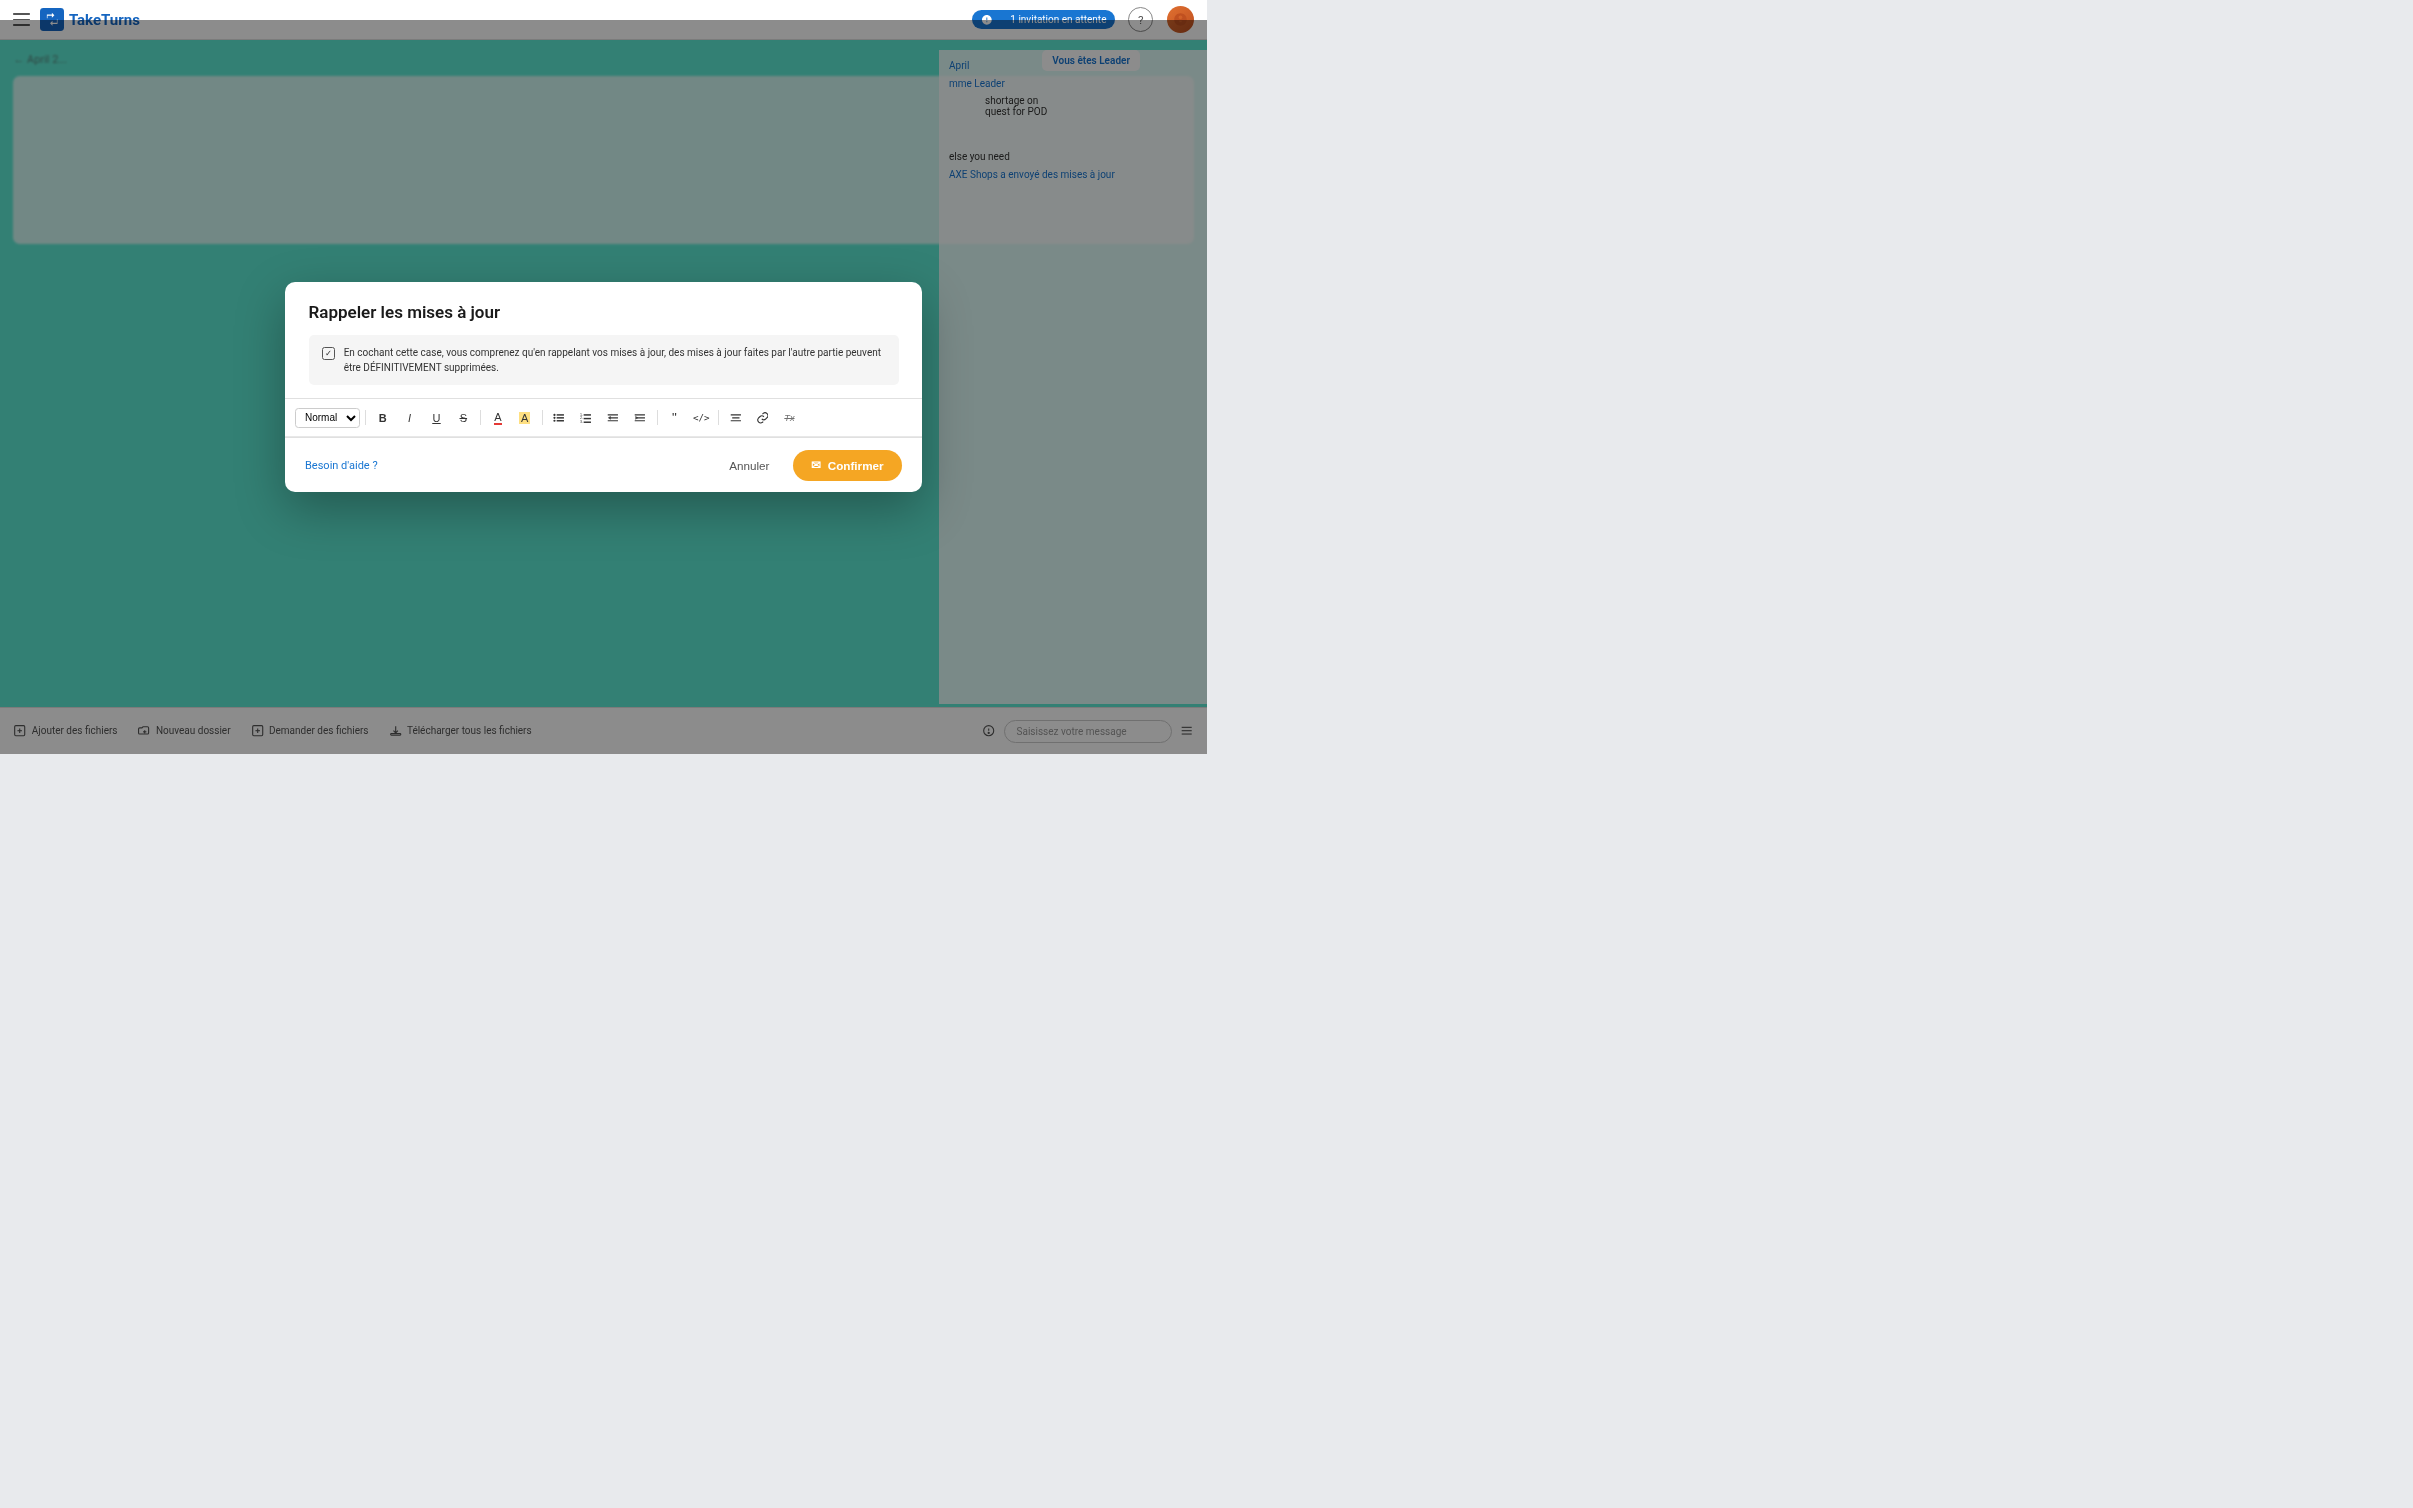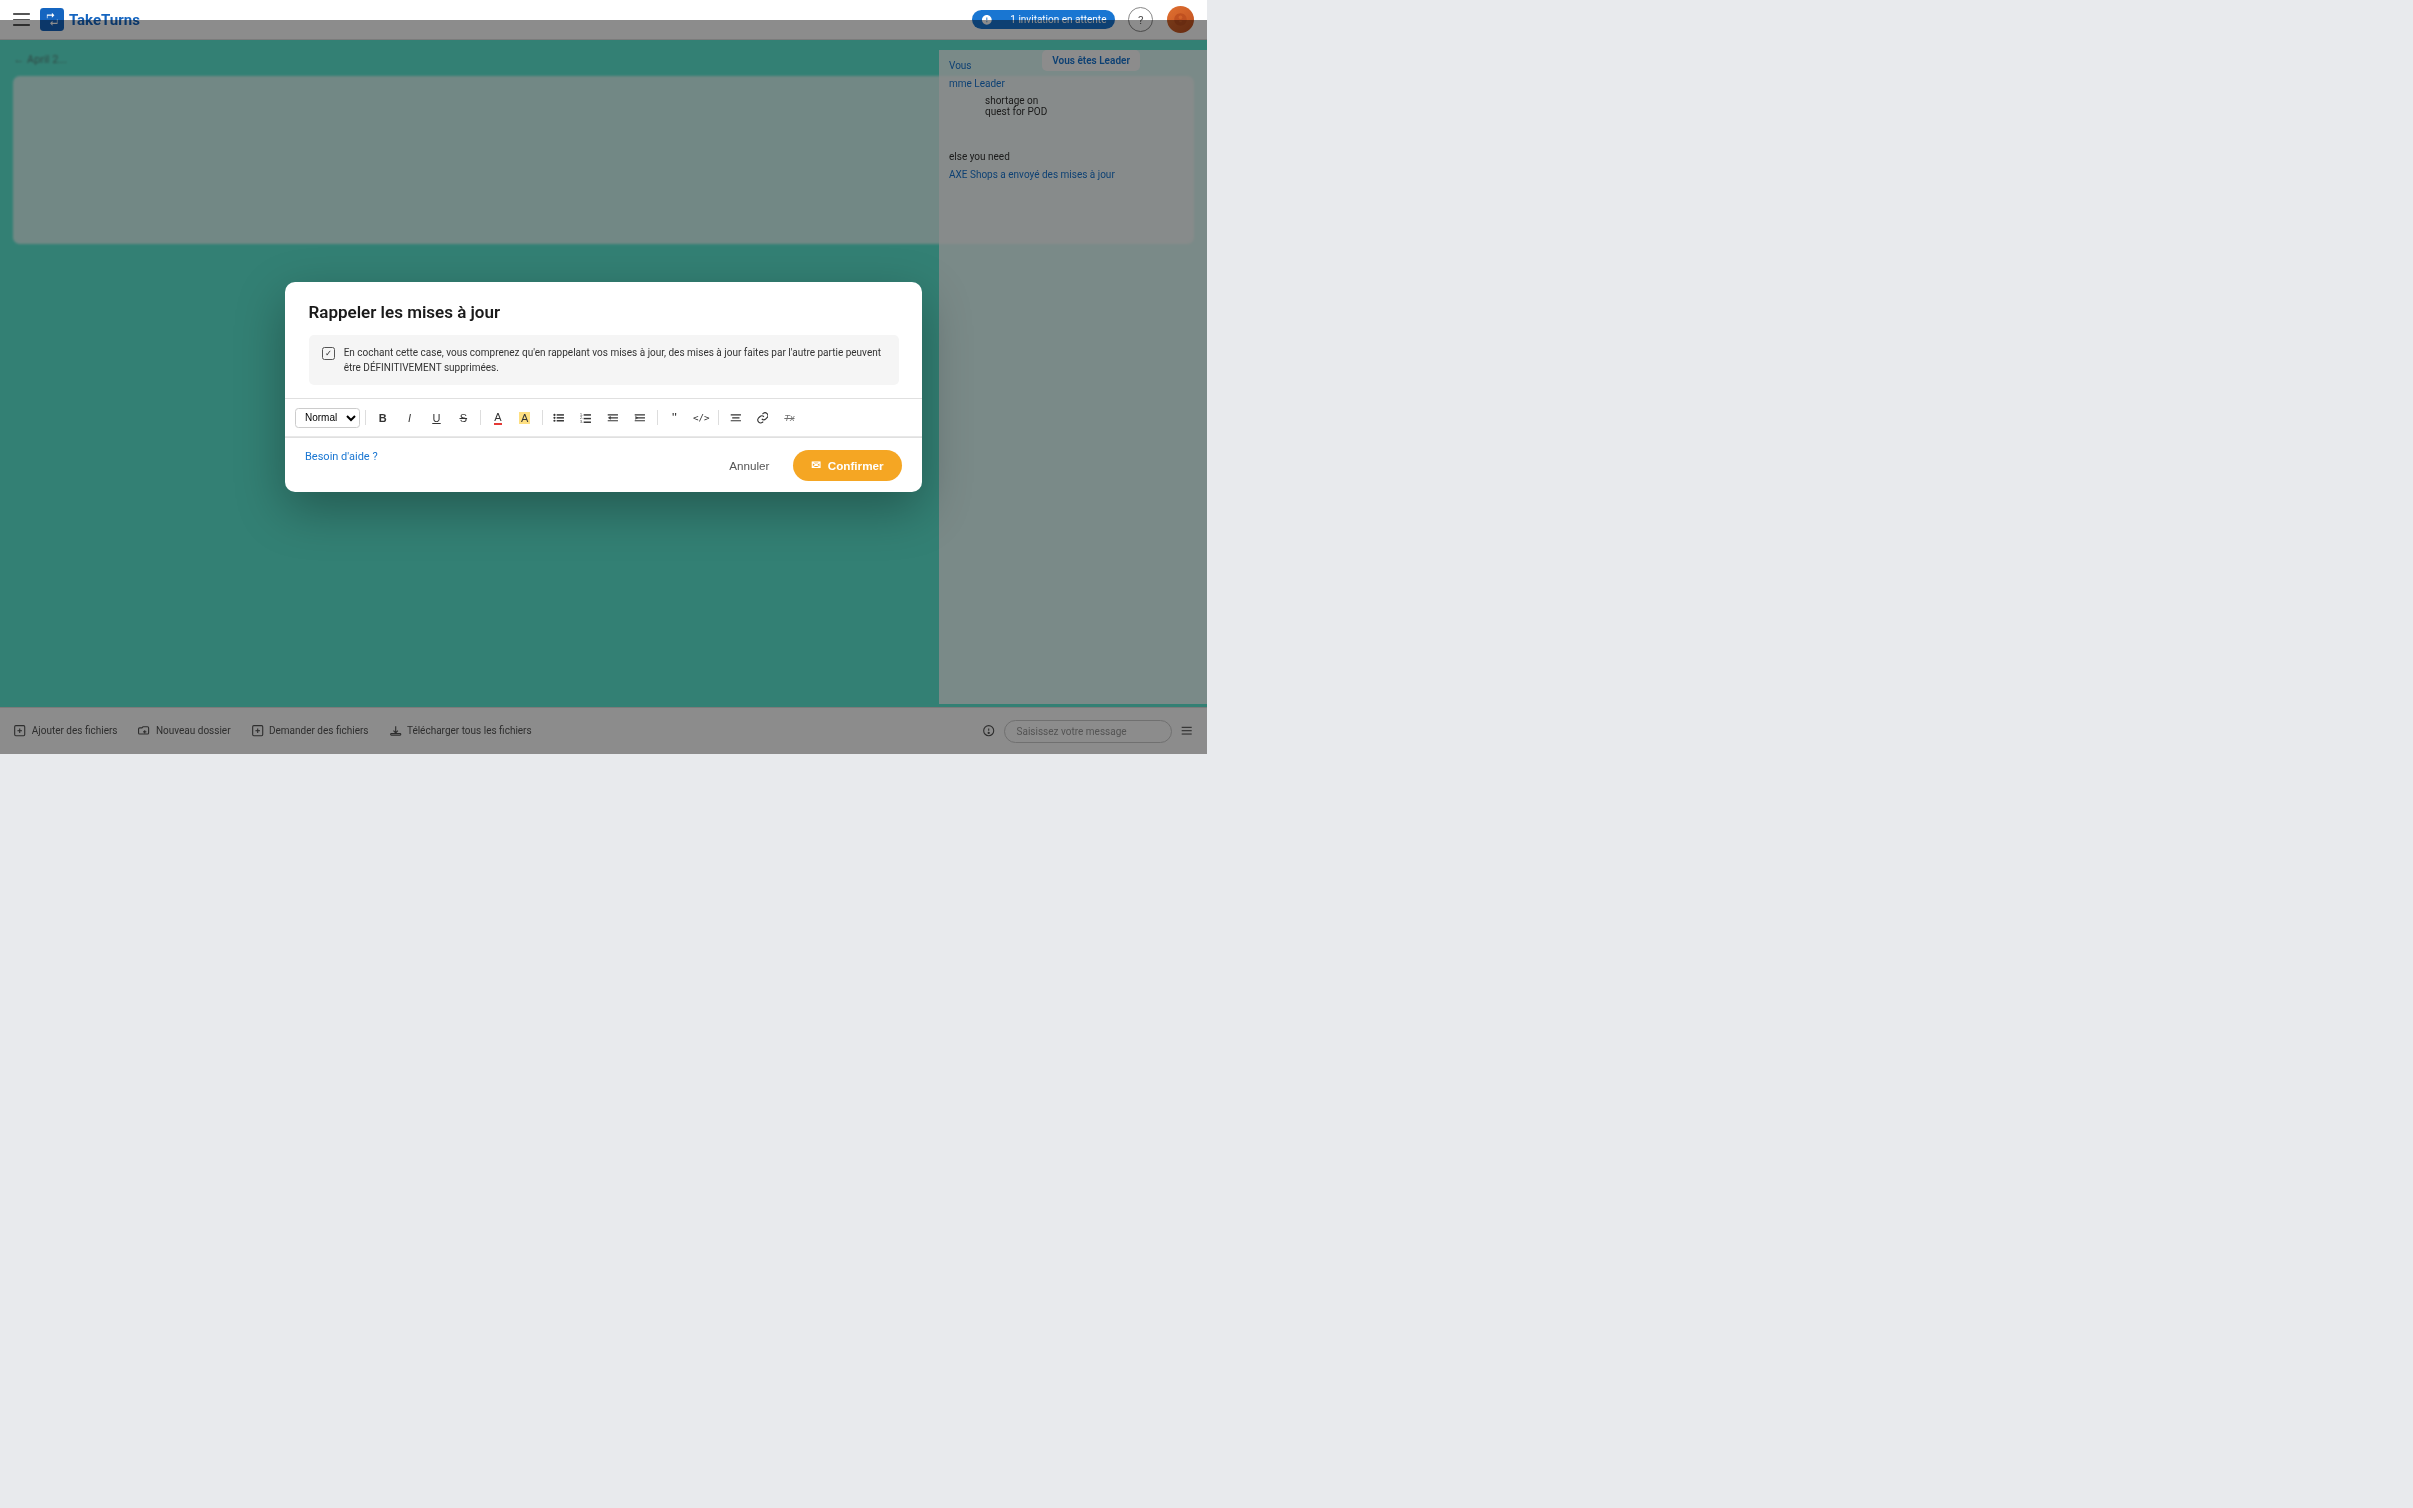--- a/index.html
+++ b/index.html
@@ -273,20 +273,21 @@
 
     .editor-body p {
       margin-bottom: 6.7px;
     }
 
     
     .modal-footer {
       border-top: 0.8px solid #e0e0e0;
       padding: 11.7px 20px;
       display: flex;
+      align-items: center;
       justify-content: space-between;
     }
 
     .help-link {
       font-size: 11px;
       color: #1976d2;
       cursor: pointer;
       text-decoration: none;
     }
 
@@ -359,21 +360,21 @@
   </div>
 
   <div class="bg-content">
     <div class="bg-breadcrumb">
       <span>← April 2...</span>
     </div>
     <div class="bg-panel"></div>
   </div>
 
   <div class="bg-right-panel">
-    <div style="margin-bottom:6.7px;" class="bg-link">Vous</div>
+    <div style="margin-bottom:6.7px;" class="bg-link">April</div>
     <div style="margin-bottom:6.7px;" class="bg-link">mme Leader</div>
     <div style="margin-bottom:17px; color:#333; font-size:10px;margin-left:36px;">shortage on<br>quest for POD</div>
     <div style="margin-bottom:17px;color:#333;font-size:10px;"></div>
     <div style="color:#333;font-size:10px; margin-top:34px;">else you need</div>
     <div class="bg-link" style="margin-top:6.7px;">AXE Shops a envoyé des mises à jour</div>
   </div>
 
   <div class="bg-leader-badge">
     <span>Vous êtes</span> <span style="color:#1976d2;font-weight:600;">Leader</span>
   </div>

